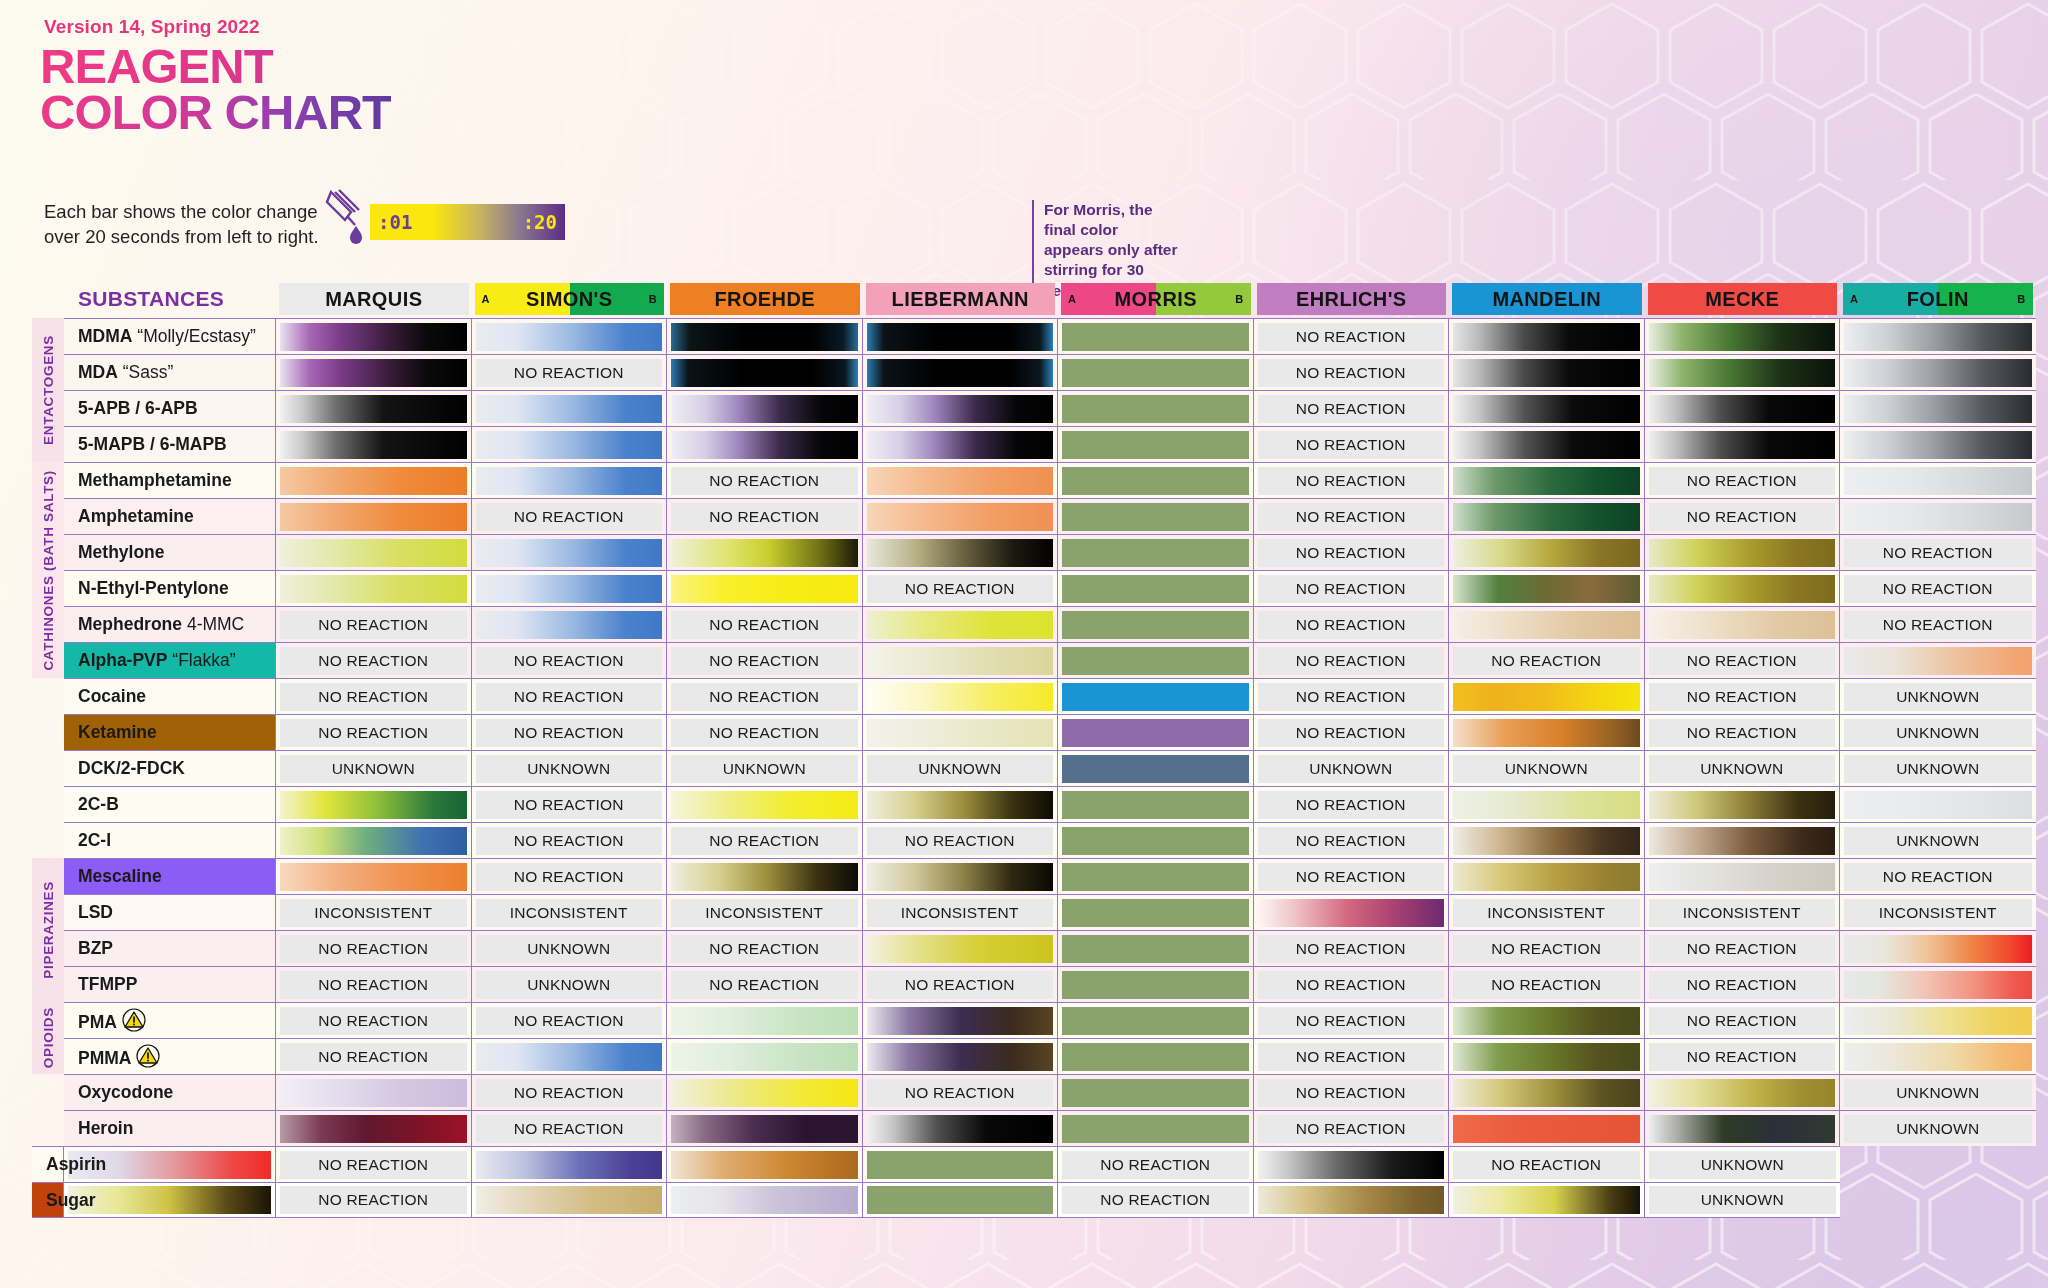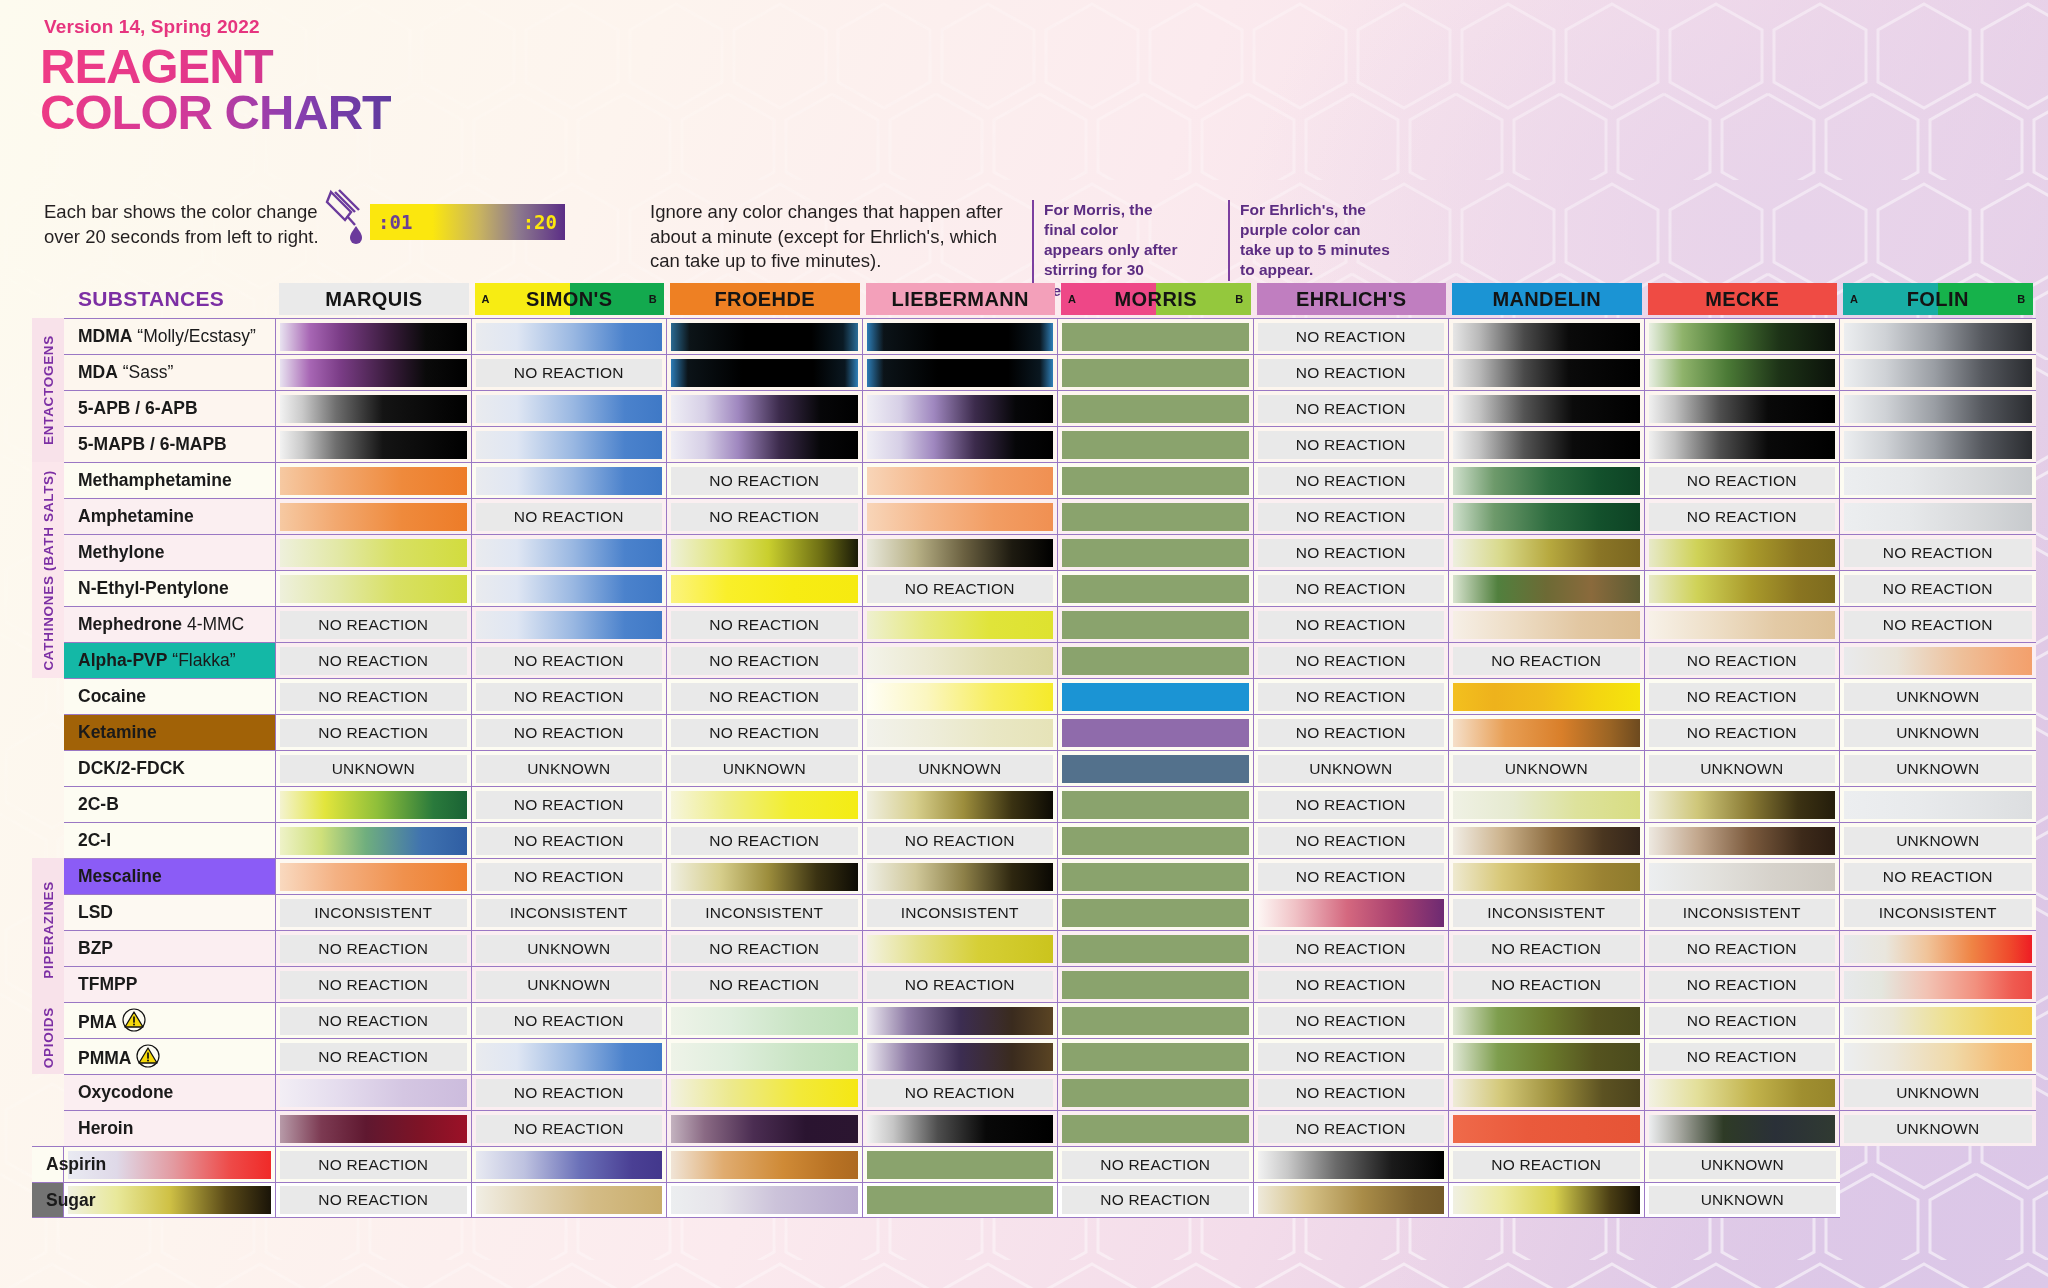--- a/index.html
+++ b/index.html
@@ -161,23 +161,21 @@
       <path d="M22 30 L30 39"></path>
     </g>
     <path d="M31 40 c5 7 6 9 6 12 a6 6 0 0 1 -12 0 c0 -3 1 -5 6 -12 z" fill="#6b3a9c"></path>
   </svg>
 
   <div id="timebar">
     <span class="t1">:01</span>
     <span class="t2">:20</span>
   </div>
 
-  <div id="note-main">Ignore any color changes that happen after about a minute (except for Ehrlich's, which can take up to five minutes).</div>
   <div class="sidenote" id="note-morris">For Morris, the final color appears only after stirring for 30 seconds.</div>
-  <div class="sidenote" id="note-ehrlich">For Ehrlich's, the purple color can take up to 5 minutes to appear.</div>
 
   <div id="table">
     <table>
       <colgroup id="cols">
           <col class="cat">
           <col class="sub">
           <col class="rc">
           <col class="rc">
           <col class="rc">
           <col class="rc">
@@ -991,21 +989,21 @@
               <div class="bar" style="background: linear-gradient(90deg, rgb(242, 242, 242) 0%, rgb(200, 200, 200) 16%, rgb(106, 106, 106) 42%, rgb(26, 26, 26) 72%, rgb(0, 0, 0) 100%);"></div>
             </td>
             <td class="cell" style="background: rgb(253, 252, 242);">
               <div class="txt">NO REACTION</div>
             </td>
             <td class="cell" style="background: rgb(253, 252, 242);">
               <div class="txt">UNKNOWN</div>
             </td>
           </tr>
           <tr>
-            <td class="sub" style="background: #737373;"><b>Sugar</b></td>
+            <td class="sub" style="background: #c2410c;"><b>Sugar</b></td>
             <td class="cell" style="background: rgb(255, 255, 255);">
               <div class="bar" style="background: linear-gradient(90deg, rgb(240, 241, 224) 0%, rgb(232, 232, 154) 24%, rgb(207, 193, 69) 50%, rgb(90, 74, 24) 78%, rgb(26, 20, 8) 100%);"></div>
             </td>
             <td class="cell" style="background: rgb(255, 255, 255);">
               <div class="txt">NO REACTION</div>
             </td>
             <td class="cell" style="background: rgb(255, 255, 255);">
               <div class="bar" style="background: linear-gradient(90deg, rgb(241, 238, 228) 0%, rgb(227, 214, 184) 28%, rgb(212, 188, 134) 62%, rgb(201, 173, 108) 100%);"></div>
             </td>
             <td class="cell" style="background: rgb(255, 255, 255);">

